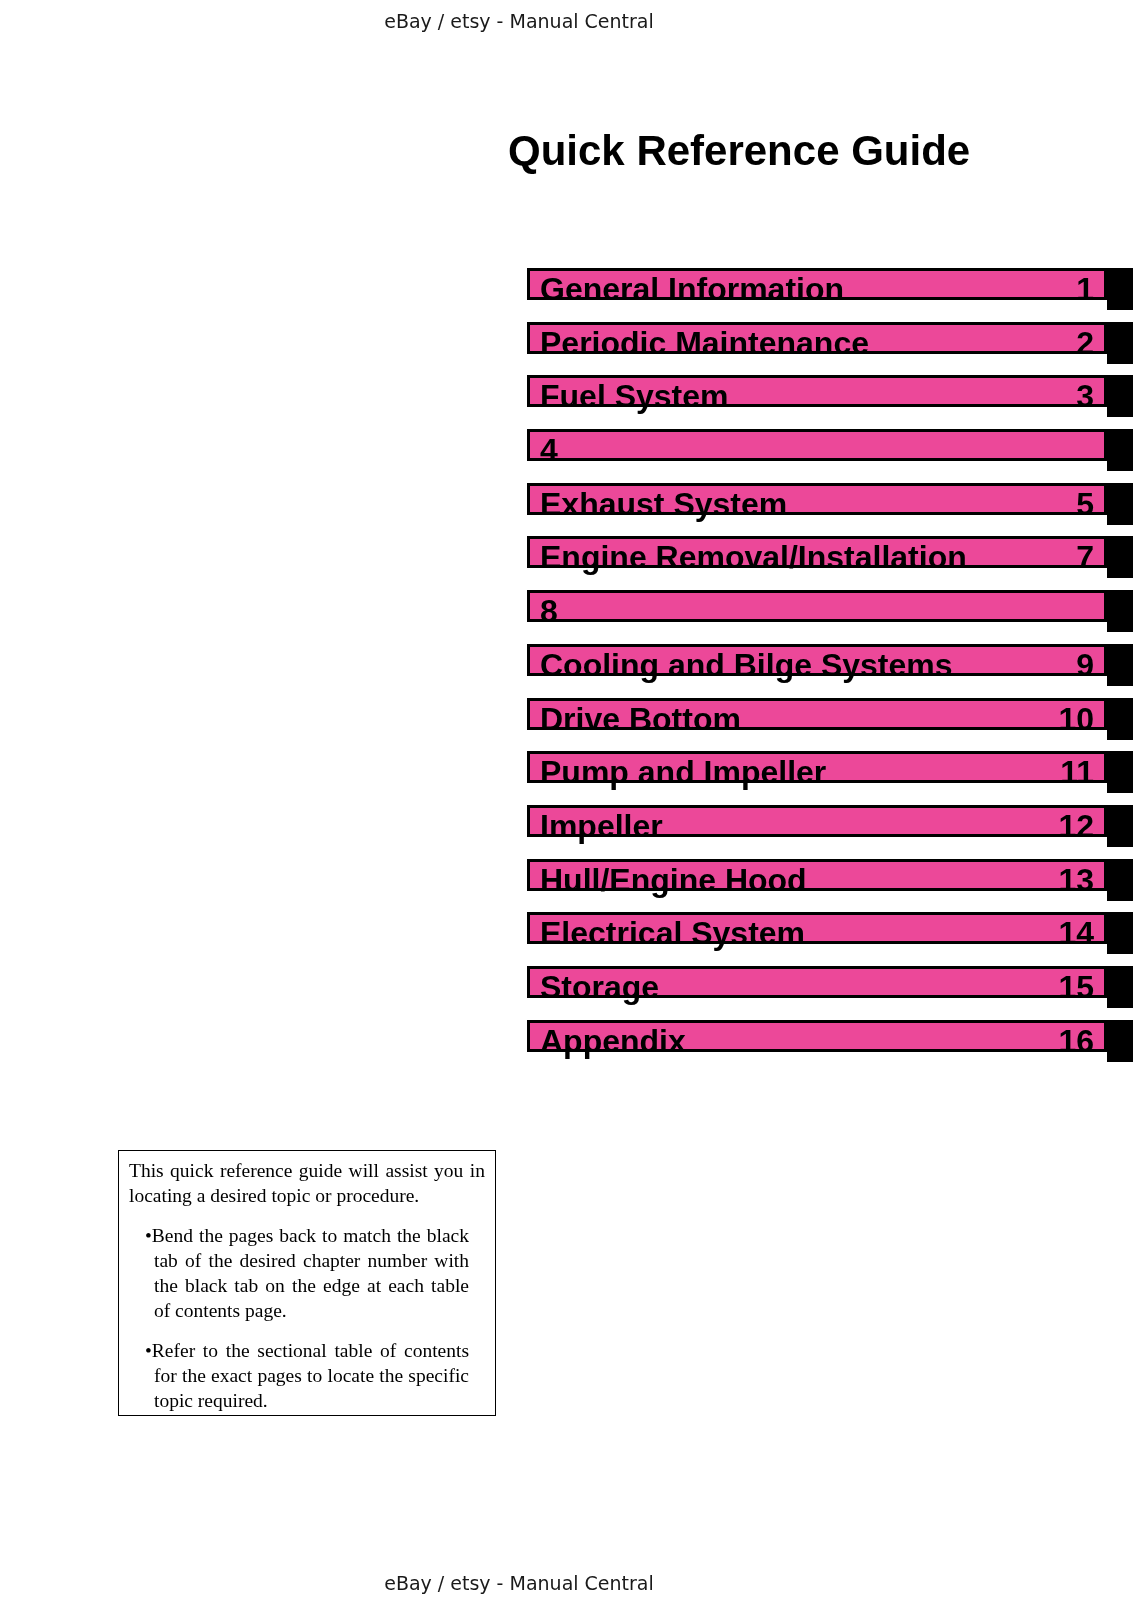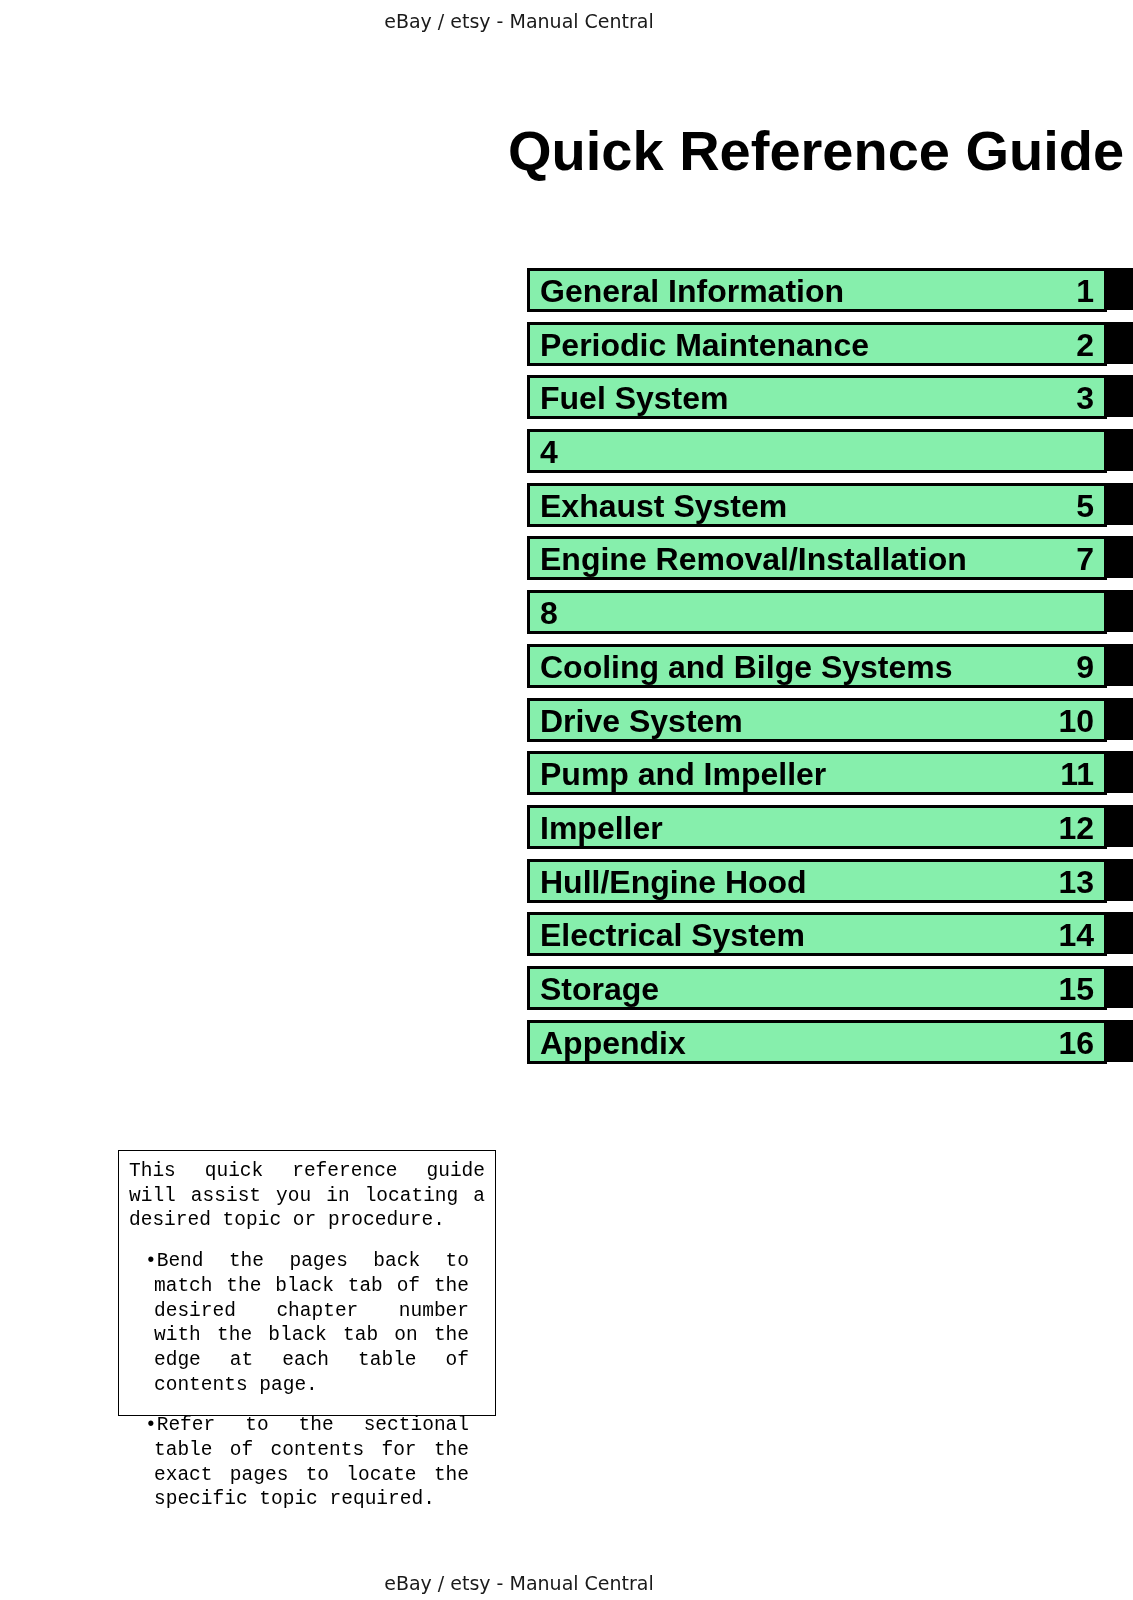--- a/index.html
+++ b/index.html
@@ -27,46 +27,46 @@
     .page-header { top: 10px; }
     .page-footer { top: 1572px; }
 
     .title {
       position: absolute;
       left: 508px;
       top: 126px;
       margin: 0;
       font-family: "Liberation Sans", sans-serif;
       font-weight: bold;
-      font-size: 56px;
+      font-size: 42px;
       line-height: 50px;
       color: #000;
     }
 
     .toc {
       position: absolute;
       left: 527px;
       top: 268px;
       width: 606px;
     }
     .toc-row {
       position: relative;
       height: 42px;
       margin-bottom: 11.7px;
       display: flex;
       cursor: pointer;
     }
     .toc-box {
       box-sizing: border-box;
       width: 580px;
-      height: 44px;
+      height: 32px;
       border: 3px solid #000;
-      background: #86efac;
+      background: #ec4899;
       display: flex;
-      align-items: flex-end;
+      align-items: flex-start;
       justify-content: space-between;
       padding: 0 10px 0 10px;
       font-family: "Liberation Sans", sans-serif;
       font-weight: bold;
       font-size: 32px;
       line-height: 36px;
     }
     .toc-label { white-space: nowrap; }
     .toc-num { text-align: right; }
     .toc-tab {
@@ -77,21 +77,21 @@
 
     .note-box {
       position: absolute;
       left: 118px;
       top: 1150px;
       width: 378px;
       height: 266px;
       box-sizing: border-box;
       border: 1.5px solid #000;
       padding: 8px 10px 8px 10px;
-      font-family: Liberation Mono, monospace;
+      font-family: Liberation Serif, serif;
       font-size: 19.5px;
       line-height: 24.7px;
       color: #000;
     }
     .note-intro {
       margin: 0;
       text-align: justify;
     }
     .note-bullet {
       margin: 16px;
@@ -157,21 +157,21 @@
   </div>
   <div class="toc-row">
     <div class="toc-box">
       <span class="toc-label">Cooling and Bilge Systems</span>
       <span class="toc-num">9</span>
     </div>
     <div class="toc-tab"></div>
   </div>
   <div class="toc-row">
     <div class="toc-box">
-      <span class="toc-label">Drive System</span>
+      <span class="toc-label">Drive Bottom</span>
       <span class="toc-num">10</span>
     </div>
     <div class="toc-tab"></div>
   </div>
   <div class="toc-row">
     <div class="toc-box">
       <span class="toc-label">Pump and Impeller</span>
       <span class="toc-num">11</span>
     </div>
     <div class="toc-tab"></div>

